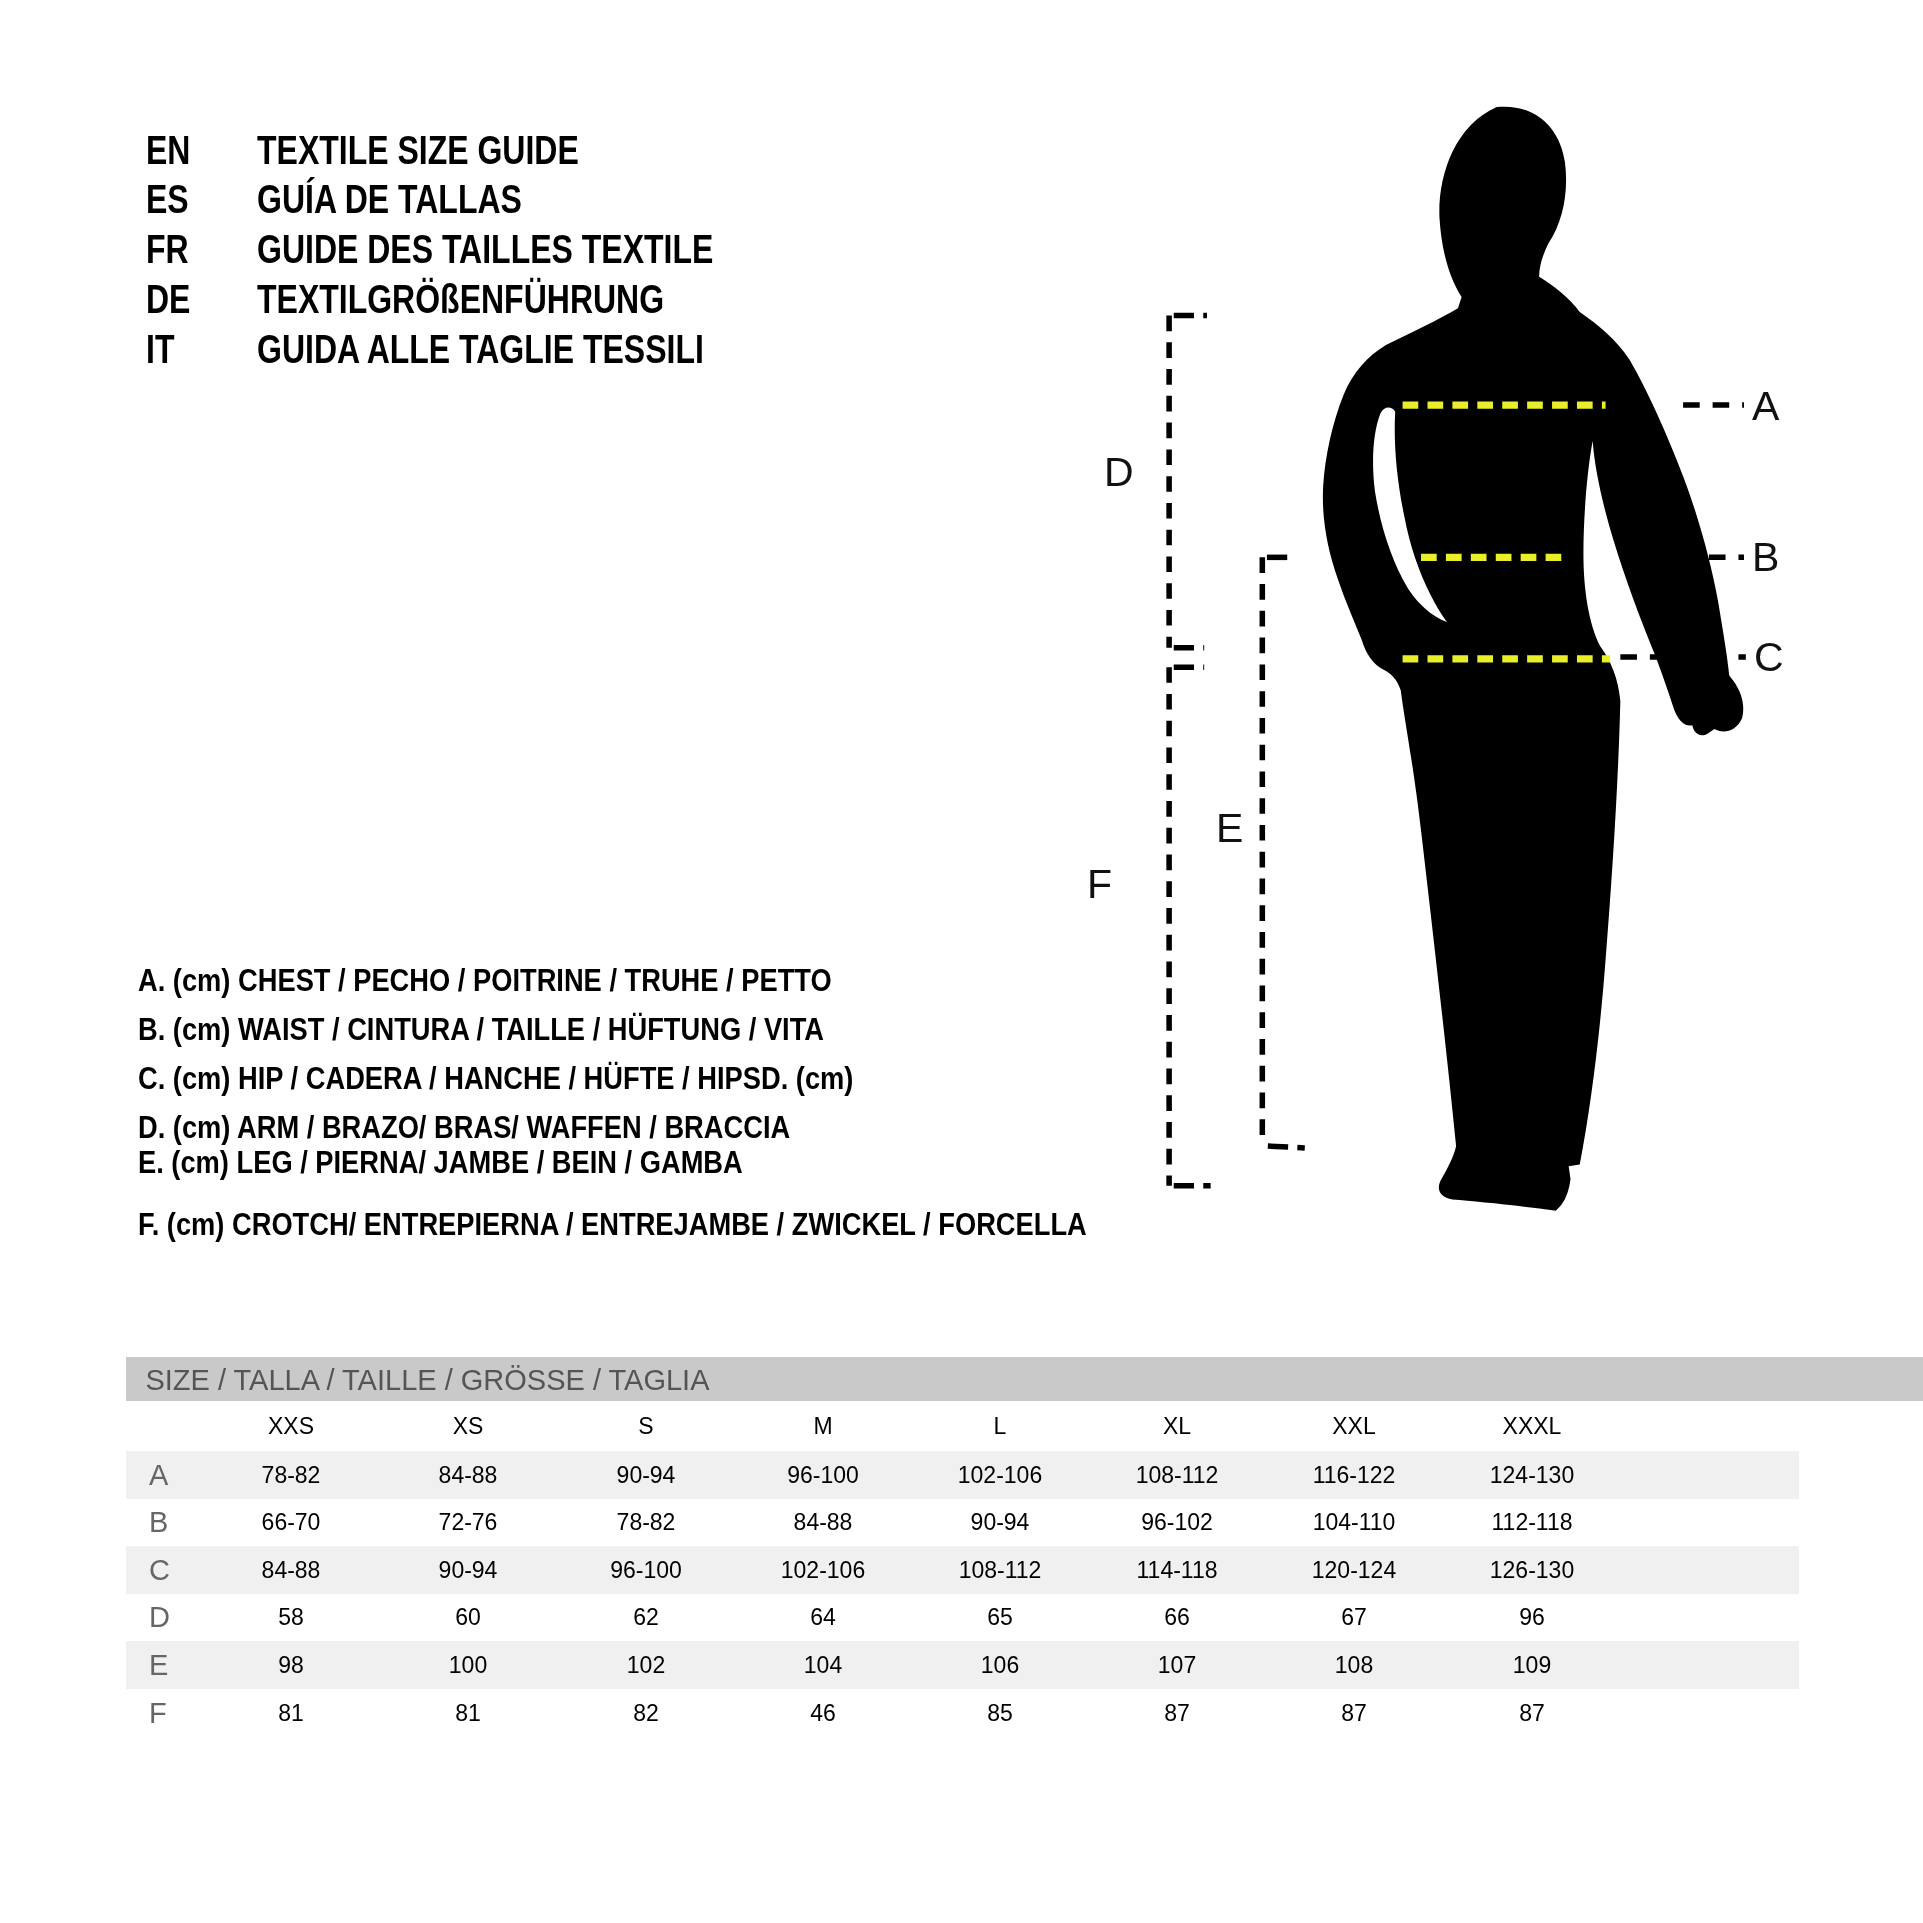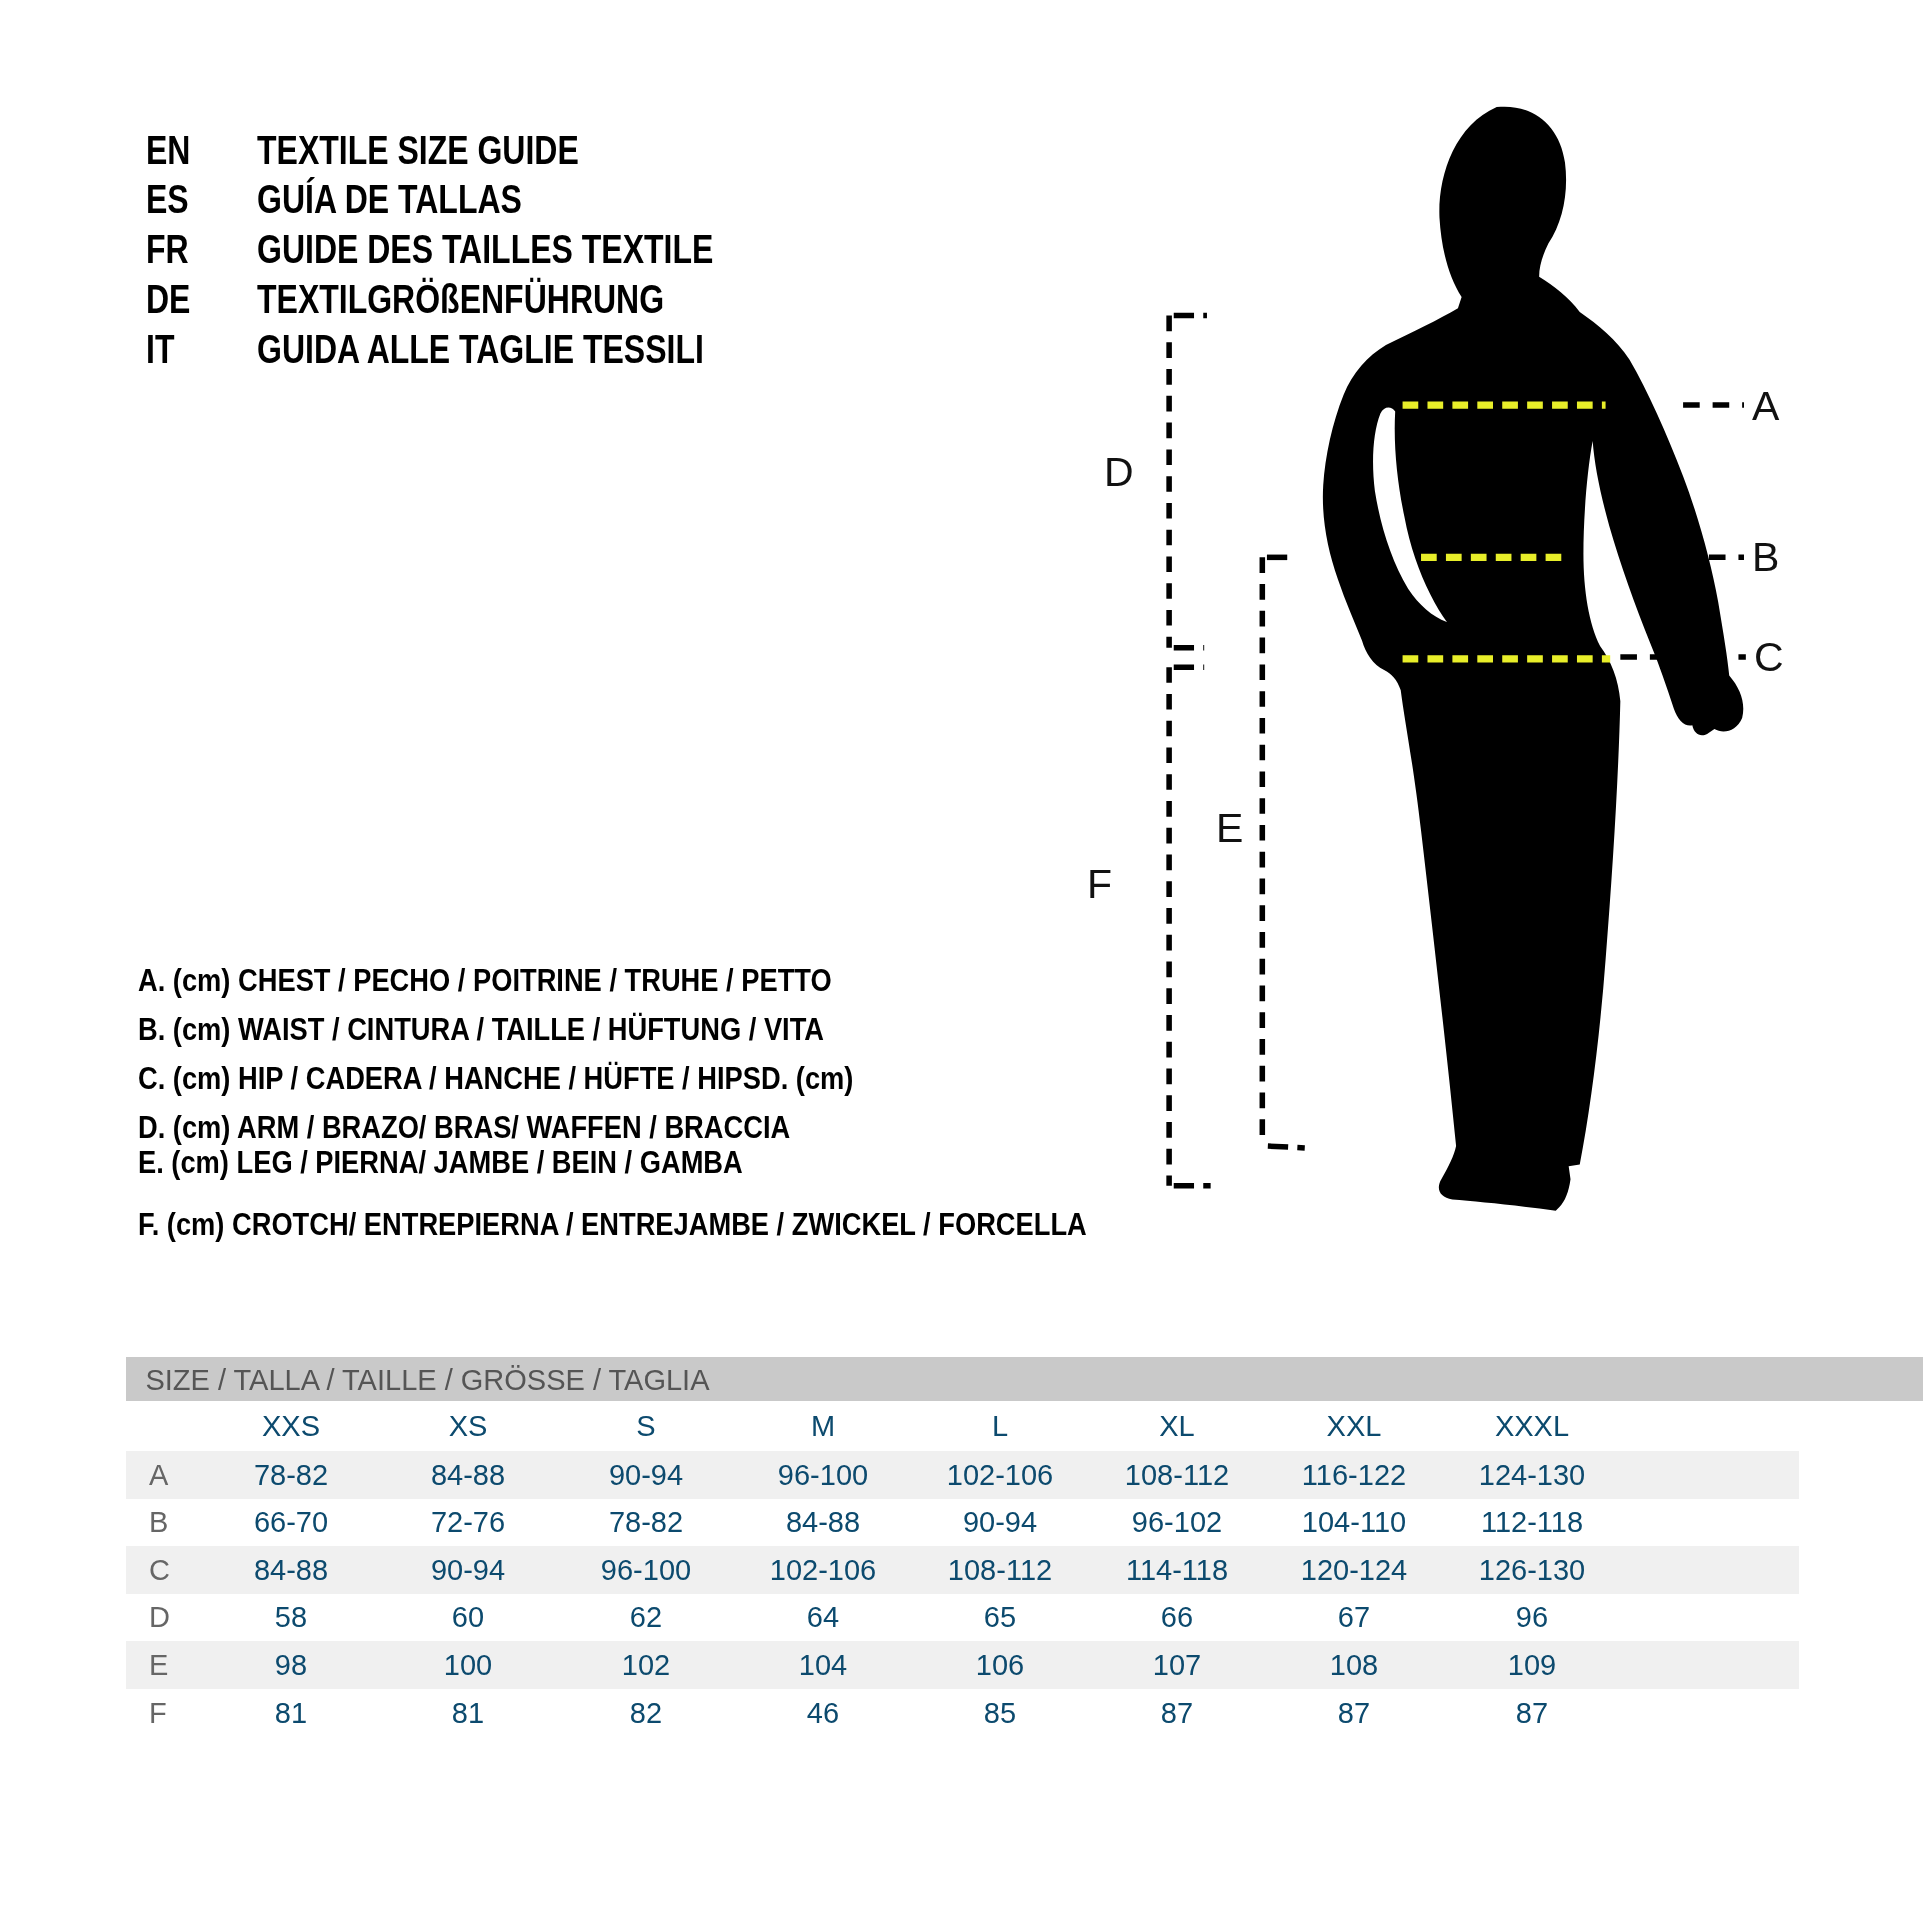--- a/index.html
+++ b/index.html
@@ -23,21 +23,21 @@
   .category{position:absolute;left:137px;top:1278px;height:39px;line-height:39px;}
   .category span{display:inline-block;font-size:37px;font-weight:700;transform:scaleX(0.85);
           transform-origin:left center;white-space:nowrap;}
   
   .tbar{position:absolute;left:126px;top:1357px;width:1885px;height:44px;background:#c9c9c9;}
   .tbar span{position:absolute;left:19.4px;top:0;height:44px;line-height:46px;font-size:29px;
           color:#555555;white-space:nowrap;}
   .trow{position:absolute;left:126px;width:1673px;height:48px;}
   .trow.striped{background:#f0f0f0;}
   .trow .rlabel{position:absolute;left:23px;height:48px;line-height:48px;font-size:29px;color:#666;}
-  .trow .val{position:absolute;height:48px;line-height:48px;font-size:29px;color:#0c4a6e;
+  .trow .val{position:absolute;height:48px;line-height:48px;font-size:23px;color:#000000;
           transform:translateX(-50%);white-space:nowrap;}
   .c0{left:165px}.c1{left:342px}.c2{left:520px}.c3{left:697px}
   .c4{left:874px}.c5{left:1051px}.c6{left:1228px}.c7{left:1406px}
 </style>
 </head>
 <body>
 
 <div id="canvas">
 
   <div>

